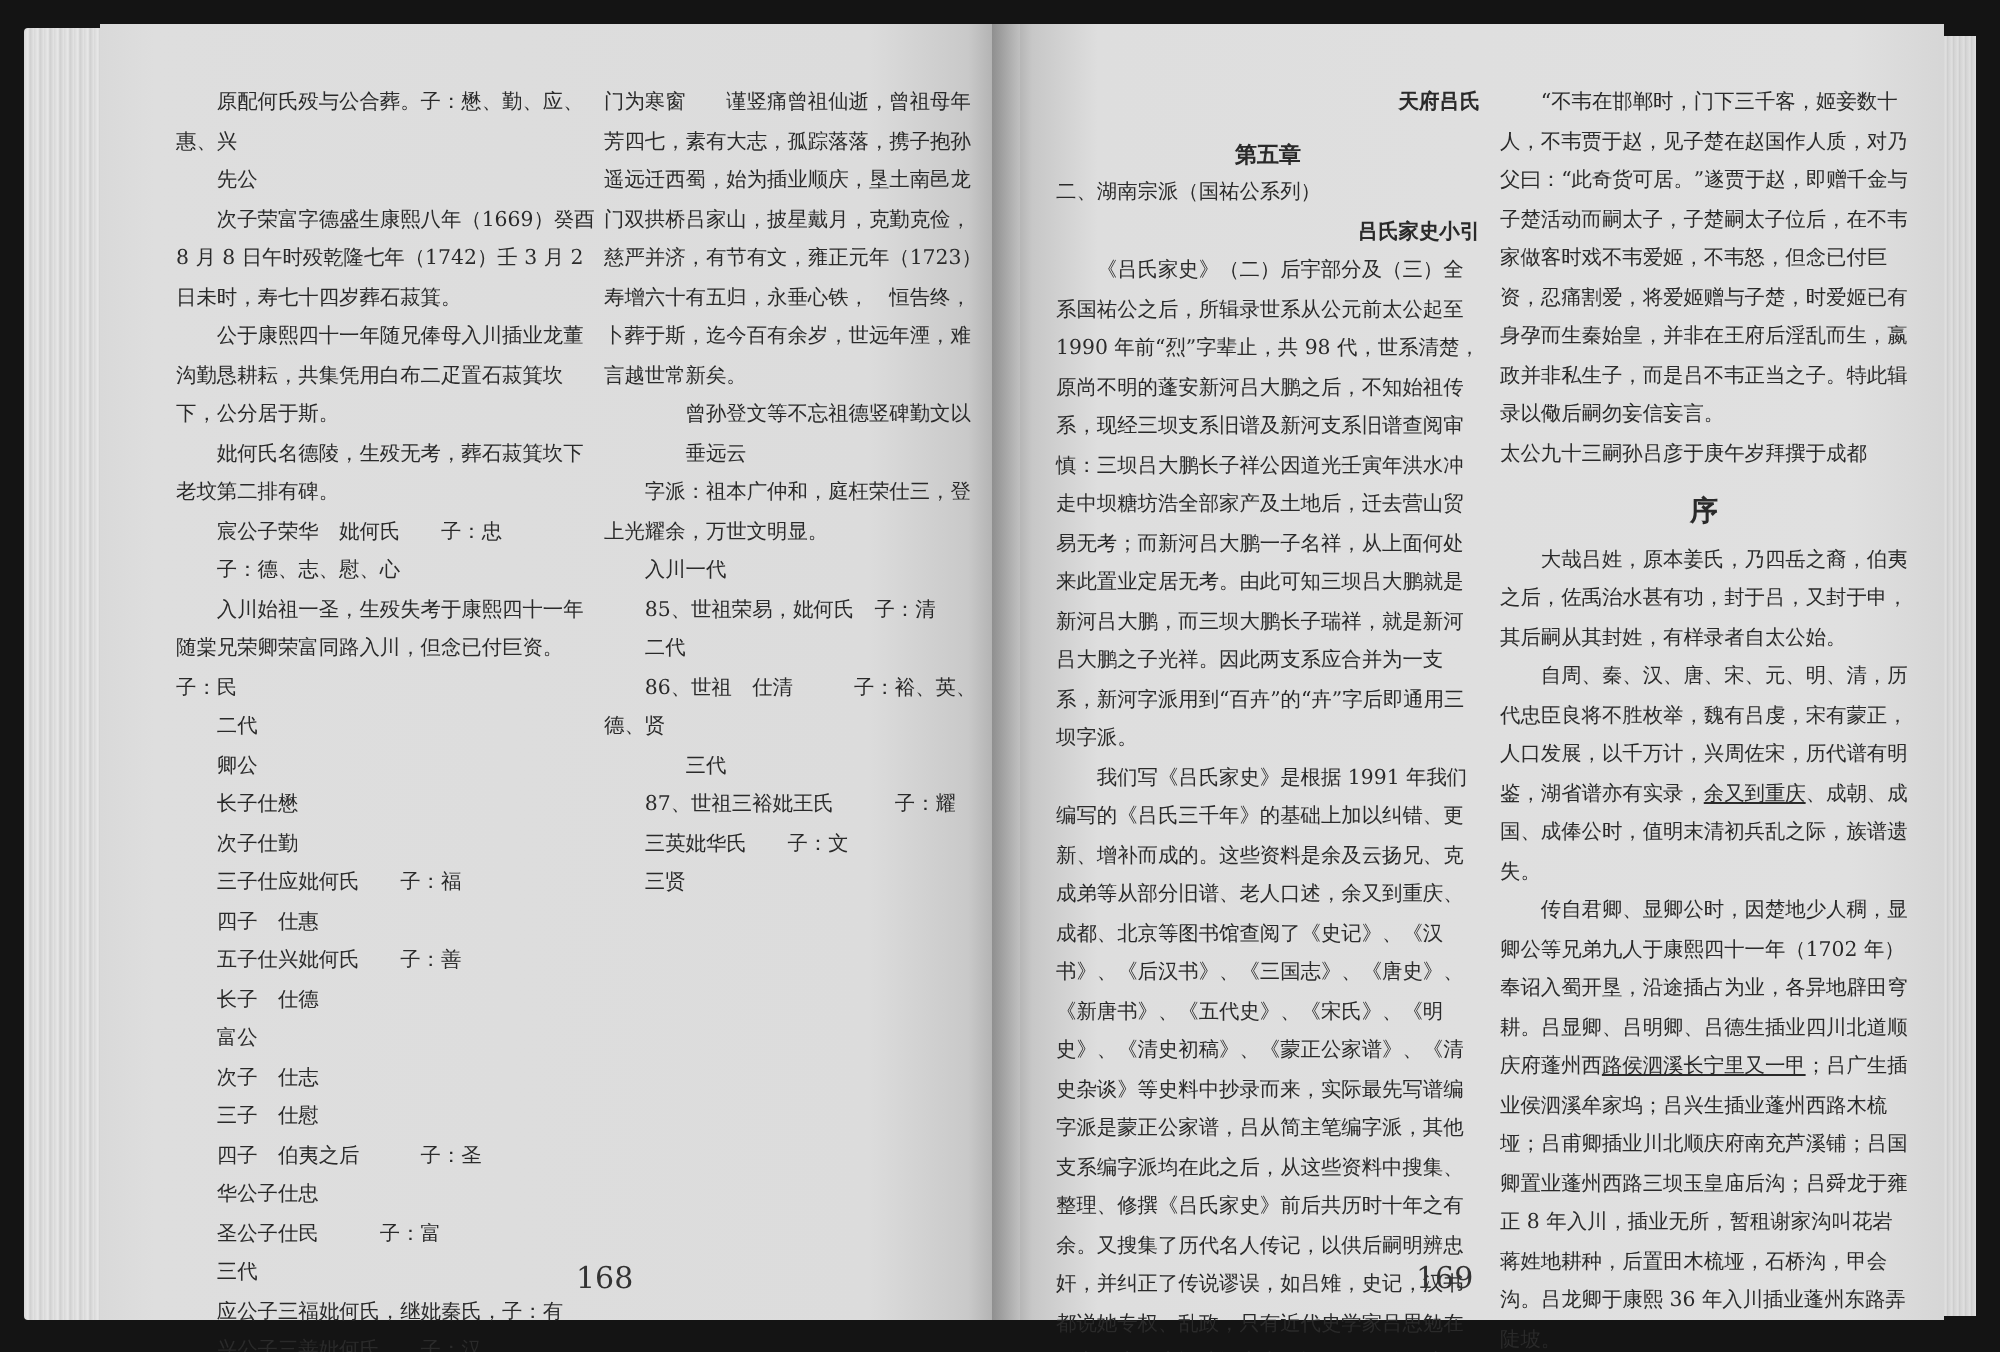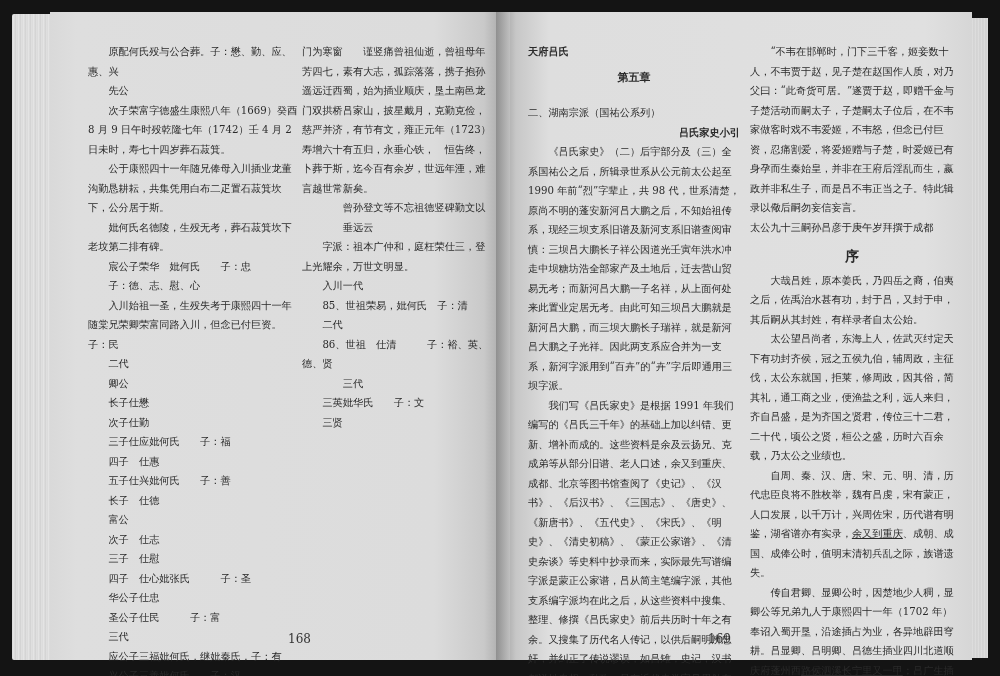--- a/index.html
+++ b/index.html
@@ -41,73 +41,74 @@
   .col { position: absolute; top: 30px; }
   .col-l1 { left: 38px; width: 212px; }
   .col-l2 { left: 252px; width: 190px; }
   .col-r1 { left: 26px; width: 212px; }
   .col-r2 { left: 248px; width: 204px; }
   p { margin: 0; }
   .ind { text-indent: 2em; }
   .ind1 { padding-left: 2em; text-align: right; }
   .ind2 { padding-left: 4em; }
   .bold { font-weight: bold; }
-  .header { text-align: left; font-weight: bold; margin: 16px 0 6px 0; }
-  .chapter { text-align: center; font-weight: bold; font-size: 11px; margin: 4px 0 16px 0; }
+  .header { text-align: right; font-weight: bold; margin: 16px 0 6px 0; }
+  .chapter { text-align: center; font-weight: bold; font-size: 11px; margin: 4px 0 0 0; }
   .xu { text-align: center; font-weight: bold; font-size: 14px; margin: 10px 0 4px 0; }
   .u { text-decoration: underline; }
-  .pagenum { position: absolute; font-size: 12px; color: #333; }
+  .pagenum { position: absolute; font-size: 15px; color: #333; }
   .pn-l { left: 238px; top: 618px; }
   .pn-r { left: 206px; top: 618px; }
   .right-text { text-align: left; padding-right: 14px; }
 </style>
 </head>
 <body>
 
 <div class="book">
   <div class="edge-left"></div>
   <div class="edge-right"></div>
 
   <div class="page page-left">
     <div class="col col-l1" id="l1">
         <p class="ind">原配何氏殁与公合葬。子：懋、勤、应、惠、兴</p>
         <p class="ind">先公</p>
-        <p class="ind">次子荣富字德盛生康熙八年（1669）癸酉 8 月 9 日午时殁乾隆七年（1742）壬 4 月 2 日未时，寿七十四岁葬石菽箕。</p>
+        <p class="ind">次子荣富字德盛生康熙八年（1669）癸酉 8 月 8 日午时殁乾隆七年（1742）壬 3 月 2 日未时，寿七十四岁葬石菽箕。</p>
         <p class="ind">公于康熙四十一年随兄俸母入川插业龙董沟勤恳耕耘，共集凭用白布二疋置石菽箕坎下，公分居于斯。</p>
         <p class="ind">妣何氏名德陵，生殁无考，葬石菽箕坎下老坟第二排有碑。</p>
         <p class="ind">宸公子荣华　妣何氏　　子：忠</p>
         <p class="ind">子：德、志、慰、心</p>
         <p class="ind">入川始祖一圣，生殁失考于康熙四十一年随棠兄荣卿荣富同路入川，但念已付巨资。子：民</p>
         <p class="ind">二代</p>
         <p class="ind">卿公</p>
         <p class="ind">长子仕懋</p>
         <p class="ind">次子仕勤</p>
         <p class="ind">三子仕应妣何氏　　子：福</p>
         <p class="ind">四子　仕惠</p>
         <p class="ind">五子仕兴妣何氏　　子：善</p>
         <p class="ind">长子　仕德</p>
         <p class="ind">富公</p>
         <p class="ind">次子　仕志</p>
         <p class="ind">三子　仕慰</p>
-        <p class="ind">四子　仕心妣张氏　　　子：圣</p>
+        <p class="ind">四子　伯夷之后　　　子：圣</p>
         <p class="ind">华公子仕忠</p>
         <p class="ind">圣公子仕民　　　子：富</p>
         <p class="ind">三代</p>
         <p class="ind">应公子三福妣何氏，继妣秦氏，子：有</p>
         <p class="ind">兴公子三善妣何氏　　子：汉</p>
       </div>
     <div class="col col-l2" id="l2">
         <p>门为寒窗　　谨竖痛曾祖仙逝，曾祖母年芳四七，素有大志，孤踪落落，携子抱孙遥远迁西蜀，始为插业顺庆，垦土南邑龙门双拱桥吕家山，披星戴月，克勤克俭，慈严并济，有节有文，雍正元年（1723）寿增六十有五归，永垂心铁，　恒告终，卜葬于斯，迄今百有余岁，世远年湮，难言越世常新矣。</p>
         <p class="ind2">曾孙登文等不忘祖德竖碑勤文以垂远云</p>
         <p class="ind">字派：祖本广仲和，庭枉荣仕三，登上光耀余，万世文明显。</p>
         <p class="ind">入川一代</p>
         <p class="ind">85、世祖荣易，妣何氏　子：清</p>
         <p class="ind">二代</p>
         <p class="ind">86、世祖　仕清　　　子：裕、英、德、贤</p>
         <p class="ind2">三代</p>
+        <p class="ind">87、世祖三裕妣王氏　　　子：耀</p>
         <p class="ind">三英妣华氏　　子：文</p>
         <p class="ind">三贤</p>
       </div>
     <div class="pagenum pn-l">168</div>
   </div>
 
   <div class="page page-right">
     <div class="col col-r1" style="top:14px;">
       <p class="header">天府吕氏</p>
       <p class="chapter">第五章</p>
@@ -119,21 +120,20 @@
         </div>
     </div>
     <div class="col col-r2" style="top:30px;">
       <div id="r2">
           <p class="ind">“不韦在邯郸时，门下三千客，姬妾数十人，不韦贾于赵，见子楚在赵国作人质，对乃父曰：“此奇货可居。”遂贾于赵，即赠千金与子楚活动而嗣太子，子楚嗣太子位后，在不韦家做客时戏不韦爱姬，不韦怒，但念已付巨资，忍痛割爱，将爱姬赠与子楚，时爱姬已有身孕而生秦始皇，并非在王府后淫乱而生，嬴政并非私生子，而是吕不韦正当之子。特此辑录以儆后嗣勿妄信妄言。</p>
           <p class="right-text">太公九十三嗣孙吕彦于庚午岁拜撰于成都</p>
         </div>
       <p class="xu">序</p>
       <div id="r3">
           <p class="ind">大哉吕姓，原本姜氏，乃四岳之裔，伯夷之后，佐禹治水甚有功，封于吕，又封于申，其后嗣从其封姓，有样录者自太公始。</p>
-          <p class="ind">太公望吕尚者，东海上人，佐武灭纣定天下有功封齐侯，冠之五侯九伯，辅周政，主征伐，太公东就国，拒莱，修周政，因其俗，简其礼，通工商之业，便渔盐之利，远人来归，齐自吕盛，是为齐国之贤君，传位三十二君，二十代，顷公之贤，桓公之盛，历时六百余载，乃太公之业绩也。</p>
           <p class="ind"><span>自周、秦、汉、唐、宋、元、明、清，历代忠臣良将不胜枚举，魏有吕虔，宋有蒙正，人口发展，以千万计，兴周佐宋，历代谱有明鉴，湖省谱亦有实录，</span><span class="u">余又到重庆</span><span>、成朝、成国、成俸公时，值明末清初兵乱之际，族谱遗失。</span></p>
           <p class="ind"><span>传自君卿、显卿公时，因楚地少人稠，显卿公等兄弟九人于康熙四十一年（1702 年）奉诏入蜀开垦，沿途插占为业，各异地辟田穹耕。吕显卿、吕明卿、吕德生插业四川北道顺庆府蓬州西</span><span class="u">路侯泗溪长宁里又一甲</span><span>；吕广生插业侯泗溪牟家坞；吕兴生插业蓬州西路木梳垭；吕甫卿插业川北顺庆府南充芦溪铺；吕国卿置业蓬州西路三坝玉皇庙后沟；吕舜龙于雍正 8 年入川，插业无所，暂租谢家沟叫花岩蒋姓地耕种，后置田木梳垭，石桥沟，甲会沟。吕龙卿于康熙 36 年入川插业蓬州东路弄陡坡。</span></p>
         </div>
     </div>
     <div class="pagenum pn-r">169</div>
   </div>
 
   <div class="spine-shadow"></div>
 </div>
 

